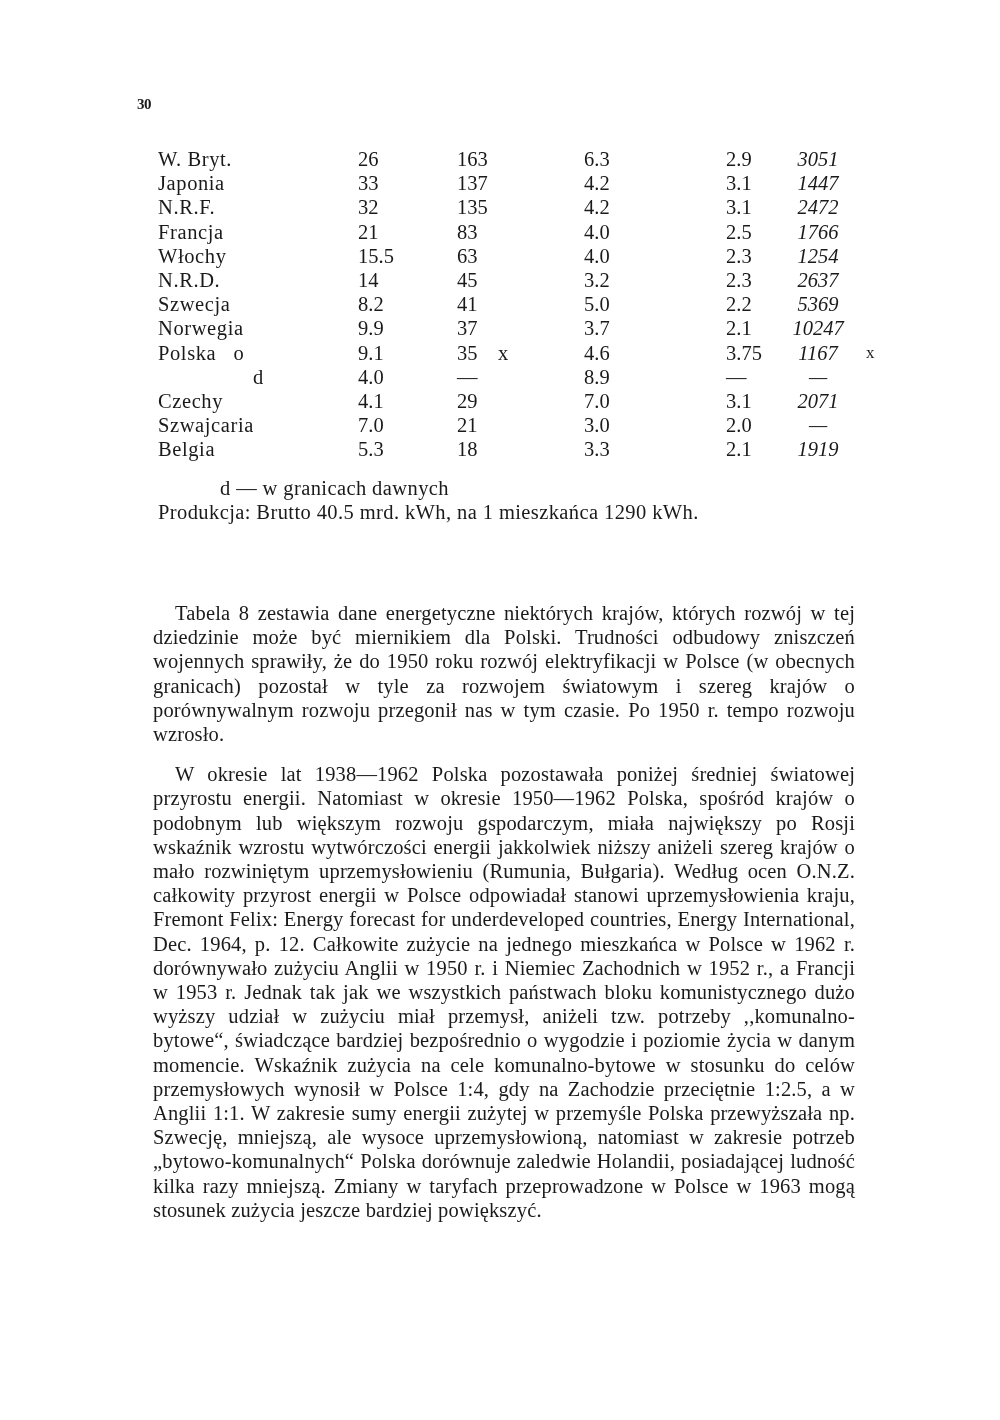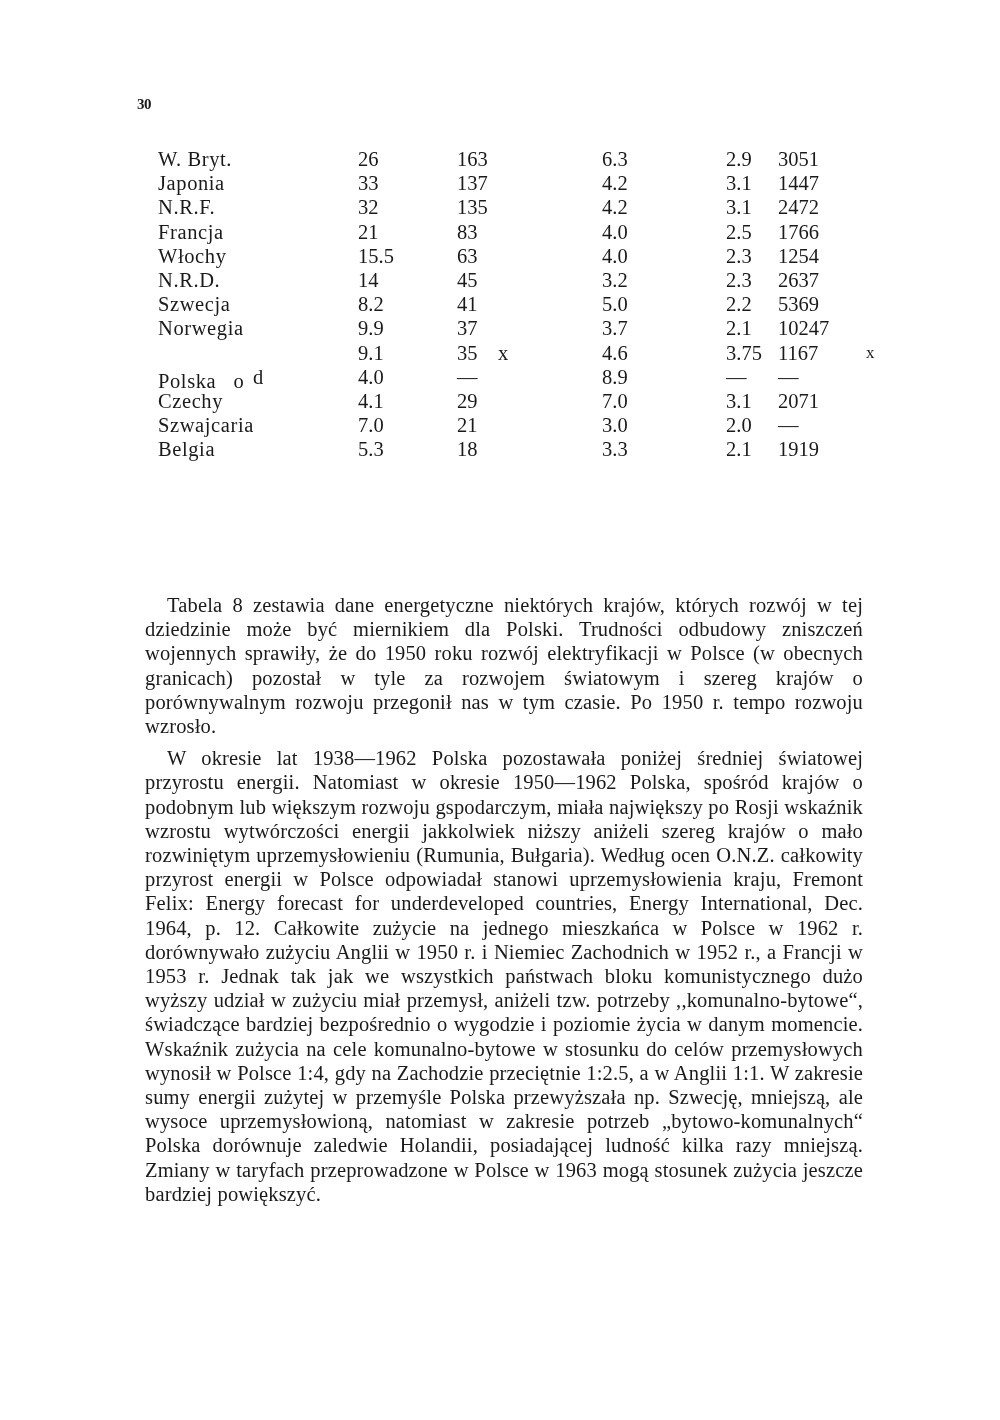--- a/index.html
+++ b/index.html
@@ -14,35 +14,35 @@
   }
   .table {
     position: absolute; left: 158px; top: 147px;
     font-size: 20.5px;
   }
   .row { position: relative; height: 24.2px; line-height: 24.2px; }
   .cell { position: absolute; top: 0; white-space: nowrap; }
   .c0 { left: 0; letter-spacing: 0.6px; }
   .c1 { left: 200px; width: 60px; }
   .c2 { left: 299px; width: 70px; }
-  .c3 { left: 444px; width: 60px; }
+  .c3 { left: 426px; width: 60px; }
   .c4 { left: 568px; width: 70px; }
-  .c5 { left: 620px; width: 80px; text-align: left; }
+  .c5 { left: 620px; width: 80px; text-align: center; font-style: italic; }
   .mark { position: absolute; top: 0; }
   .legend {
     position: absolute; left: 158px; top: 476px; width: 700px;
     font-size: 20.5px; line-height: 24.2px; letter-spacing: 0.4px;
   }
   .legend .indent { padding-left: 62px; }
   .body-text {
     position: absolute; left: 137px; top: 585px; width: 734px;
     font-size: 20.5px; line-height: 24.2px;
     text-align: justify; letter-spacing: 0.15px;
   }
-  .para { text-indent: 22px; margin: 8px; }
+  .para { text-indent: 22px; margin: 16px; }
 </style>
 </head>
 <body>
 
 <div class="page-number">30</div>
 
 <div class="table" id="tbl">
     <div class="row">
       <span class="cell c0">W. Bryt.</span>
       <span class="cell c1">26</span>
@@ -101,21 +101,21 @@
     </div>
     <div class="row">
       <span class="cell c0">Norwegia</span>
       <span class="cell c1">9.9</span>
       <span class="cell c2">37</span>
       <span class="cell c3">3.7</span>
       <span class="cell c4">2.1</span>
       <span class="cell c5">10247</span>
     </div>
     <div class="row">
-      <span class="cell c0" style="white-space: pre; margin-top: 28px;">Polska   o</span>
+      <span class="cell c0" style="white-space: pre;">Polska   o</span>
       <span class="cell c1">9.1</span>
       <span class="cell c2">35</span>
       <span class="cell c3">4.6</span>
       <span class="cell c4">3.75</span>
       <span class="cell c5">1167</span>
       <span class="mark" style="left: 340px;">x</span>
       <span class="mark" style="left: 708px; font-size: 17px;">x</span>
     </div>
     <div class="row">
       <span class="cell c0" style="left: 95px;">d</span>
@@ -145,18 +145,20 @@
       <span class="cell c0">Belgia</span>
       <span class="cell c1">5.3</span>
       <span class="cell c2">18</span>
       <span class="cell c3">3.3</span>
       <span class="cell c4">2.1</span>
       <span class="cell c5">1919</span>
     </div>
   </div>
 
 <div class="legend">
+  <div class="indent">d — w granicach dawnych</div>
+  <div>Produkcja: Brutto 40.5 mrd. kWh, na 1 mieszkańca 1290 kWh.</div>
 </div>
 
 <div class="body-text">
   <p class="para">Tabela 8 zestawia dane energetyczne niektórych krajów, których rozwój w tej dziedzinie może być miernikiem dla Polski. Trudności odbudowy zniszczeń wojennych sprawiły, że do 1950 roku rozwój elektryfikacji w Polsce (w obecnych granicach) pozostał w tyle za rozwojem światowym i szereg krajów o porównywalnym rozwoju przegonił nas w tym czasie. Po 1950 r. tempo rozwoju wzrosło.</p>
   <p class="para">W okresie lat 1938—1962 Polska pozostawała poniżej średniej światowej przyrostu energii. Natomiast w okresie 1950—1962 Polska, spośród krajów o podobnym lub większym rozwoju gspodarczym, miała największy po Rosji wskaźnik wzrostu wytwórczości energii jakkolwiek niższy aniżeli szereg krajów o mało rozwiniętym uprzemysłowieniu (Rumunia, Bułgaria). Według ocen O.N.Z. całkowity przyrost energii w Polsce odpowiadał stanowi uprzemysłowienia kraju, Fremont Felix: Energy forecast for underdeveloped countries, Energy International, Dec. 1964, p. 12. Całkowite zużycie na jednego mieszkańca w Polsce w 1962 r. dorównywało zużyciu Anglii w 1950 r. i Niemiec Zachodnich w 1952 r., a Francji w 1953 r. Jednak tak jak we wszystkich państwach bloku komunistycznego dużo wyższy udział w zużyciu miał przemysł, aniżeli tzw. potrzeby ,,komunalno-bytowe“, świadczące bardziej bezpośrednio o wygodzie i poziomie życia w danym momencie. Wskaźnik zużycia na cele komunalno-bytowe w stosunku do celów przemysłowych wynosił w Polsce 1:4, gdy na Zachodzie przeciętnie 1:2.5, a w Anglii 1:1. W zakresie sumy energii zużytej w przemyśle Polska przewyższała np. Szwecję, mniejszą, ale wysoce uprzemysłowioną, natomiast w zakresie potrzeb „bytowo-komunalnych“ Polska dorównuje zaledwie Holandii, posiadającej ludność kilka razy mniejszą. Zmiany w taryfach przeprowadzone w Polsce w 1963 mogą stosunek zużycia jeszcze bardziej powiększyć.</p>
 </div>
 
 </body></html>

